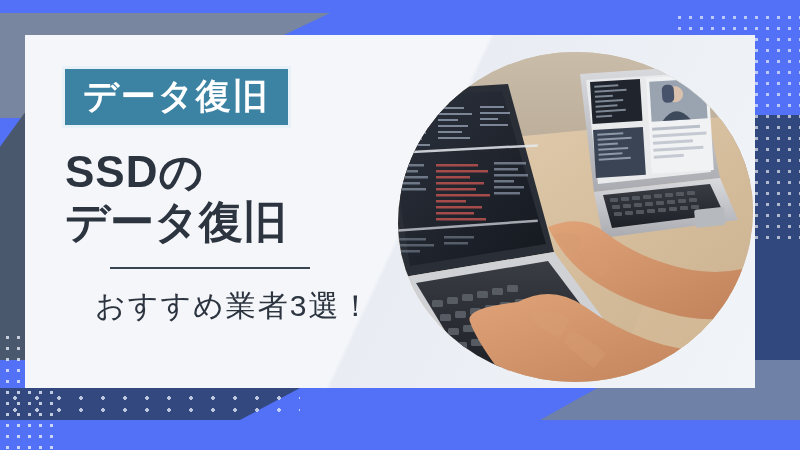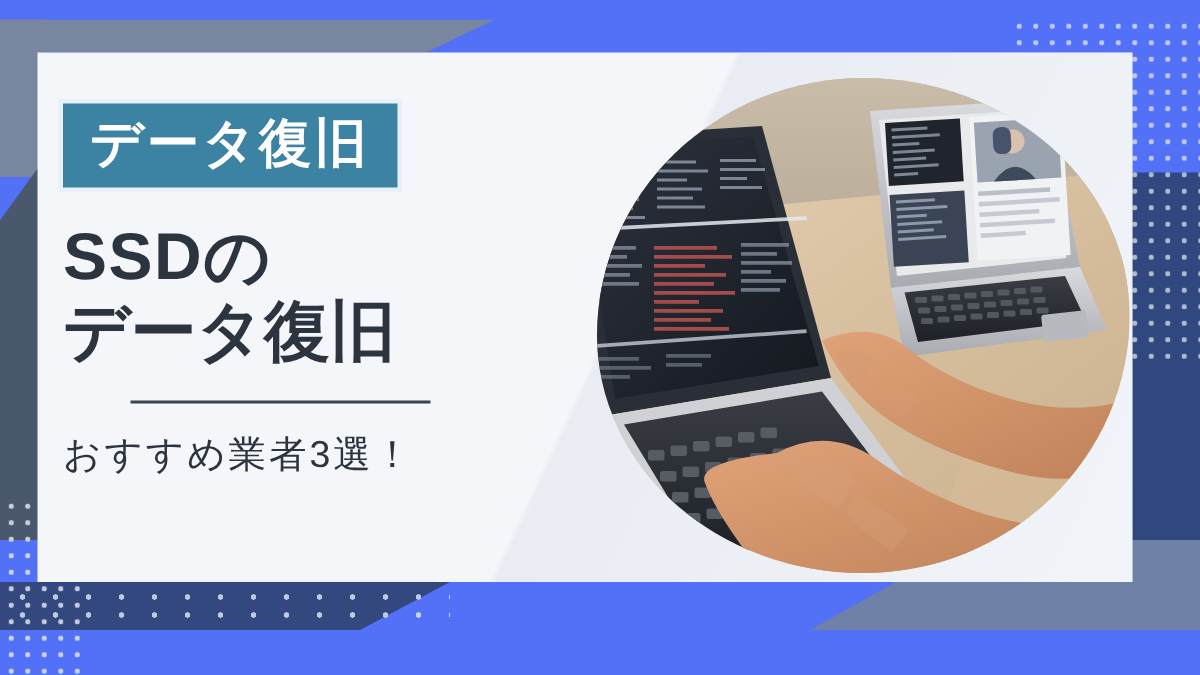--- a/index.html
+++ b/index.html
@@ -81,21 +81,21 @@
   }
   
   .card::after{
     content:"";position:absolute;inset:0;
     background:linear-gradient(115deg, rgba(255,255,255,0) 52%, rgba(224,229,238,.55) 52.5%, rgba(236,240,246,.35) 100%);
     pointer-events:none;
   }
 
   
   .textcol{
-    position:absolute;left:42px;top:69px;width:330px;z-index:4;
+    position:absolute;left:65px;top:69px;width:330px;z-index:4;
   }
   .badge{
     display:inline-block;
     background:#3c83a3;
     color:#ffffff;
     font-weight:700;
     font-size:35px;
     line-height:1;
     letter-spacing:2px;
     padding:9px 18px 12px 18px;
@@ -111,23 +111,24 @@
     letter-spacing:1px;
     white-space:nowrap;
   }
   .headline .l2{letter-spacing:0px;}
   .rule{
     margin:20px 0 0 45px;
     width:200px;height:2px;background:#3a4350;
   }
   .subline{
     margin-top:17px;
+    margin-left:30px;
     color:#2c3440;
     font-weight:400;
-    font-size:25px;
+    font-size:30px;
     letter-spacing:2px;
     white-space:nowrap;
   }
 
   
   .photo{
     position:absolute;left:398px;top:52px;width:355px;height:330px;z-index:3;
     border-radius:50% 50% 50% 50% / 52% 48% 52% 48%;
     overflow:hidden;
     background:#cdbca8;

